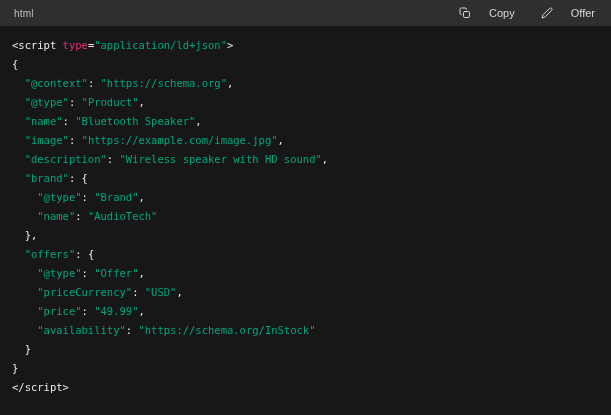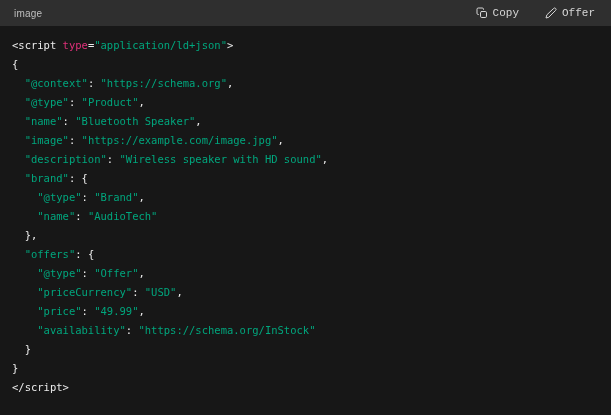--- a/index.html
+++ b/index.html
@@ -28,23 +28,23 @@
     font-size: 10px;
     color: var(--header-text);
     letter-spacing: 0.2px;
   }
   .header-actions {
     margin-left: auto;
     display: flex; align-items: center; gap: 26px;
   }
   .hdr-btn {
     background: transparent; border: none; cursor: pointer;
-    display: inline-flex; align-items: center; gap: 5px;
+    display: inline-flex; align-items: center; gap: 18px;
     color: var(--button-text);
-    font-family: Liberation Mono, monospace;
+    font-family: Liberation Sans, sans-serif;
     font-size: 11px; line-height: 1; padding: 0;
   }
   .hdr-btn .icn { display: inline-flex; align-items: center; }
   .hdr-btn svg { display: block; }
   .code-body {
     flex: 1 1 auto;
     background: var(--code-bg);
     padding: 10px 12px 12px 12px;
     overflow: hidden;
   }
@@ -58,21 +58,21 @@
   .code-line { height: 19px; }
   .tok-p { color: var(--code-text); }
   .tok-s { color: var(--string); }
   .tok-k { color: var(--keyword); }
 </style>
 </head>
 <body>
 
 <div class="code-window">
   <div class="code-header">
-    <span class="lang-label">image</span>
+    <span class="lang-label">html</span>
     <div class="header-actions">
       <button class="hdr-btn">
         <span class="icn">
           <svg width="12" height="12" viewBox="0 0 24 24" fill="none" stroke="currentColor" stroke-width="2" stroke-linecap="round" stroke-linejoin="round">
             <rect x="9" y="9" width="12" height="12" rx="2.5"></rect>
             <path d="M5 15H4.5A2.5 2.5 0 0 1 2 12.5v-8A2.5 2.5 0 0 1 4.5 2h8A2.5 2.5 0 0 1 15 4.5V5"></path>
           </svg>
         </span>
         <span>Copy</span>
       </button>

